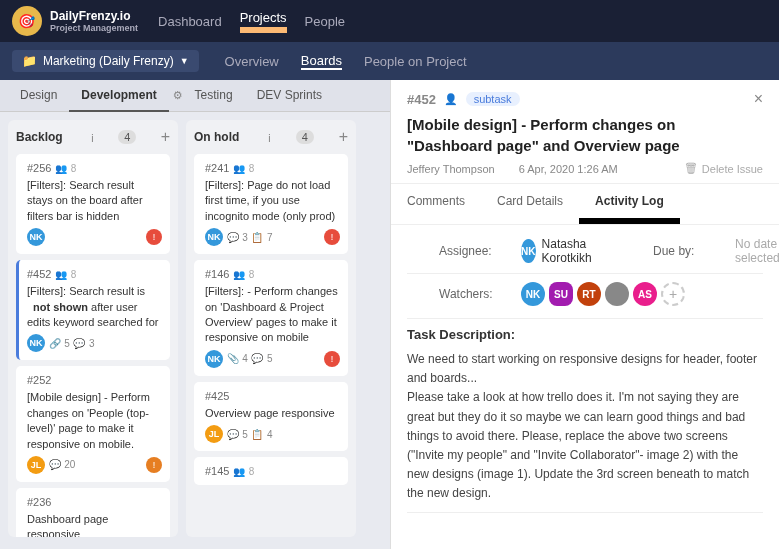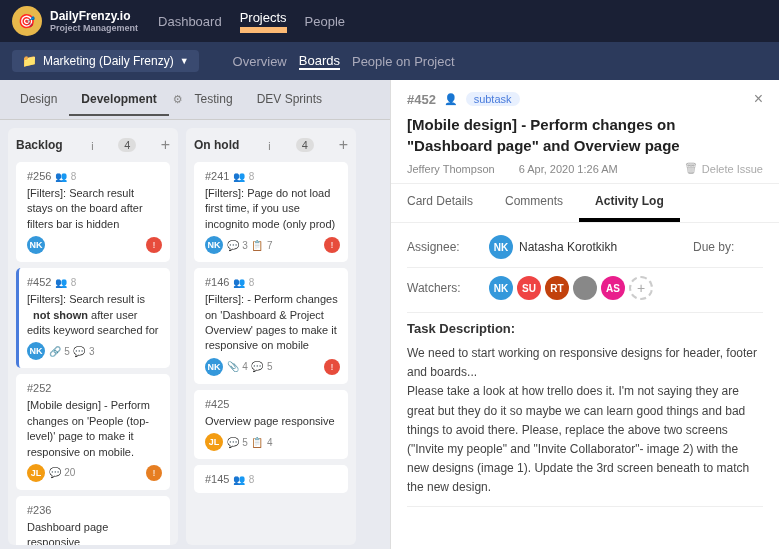--- a/index.html
+++ b/index.html
@@ -9,30 +9,30 @@
     .top-nav { background: #1a2035; height: 42px; display: flex; align-items: center; padding: 0 12px; gap: 20px; }
     .logo-area { display: flex; align-items: center; gap: 8px; color: white; font-weight: bold; font-size: 13px; }
     .logo-circle { width: 30px; height: 30px; background: #e8b84b; border-radius: 50%; display: flex; align-items: center; justify-content: center; font-size: 14px; }
     .nav-links { display: flex; gap: 18px; align-items: center; }
     .nav-link { color: #aab; font-size: 13px; cursor: pointer; text-decoration: none; }
     .nav-link.active { color: white; border-bottom: 6px solid #fdba74; padding-bottom: 2px; }
 
     
     .project-bar { background: #2c3a5c; height: 38px; display: flex; align-items: center; padding: 0 12px; gap: 16px; }
     .project-selector { background: #3a4a70; border-radius: 4px; padding: 4px 10px; color: white; font-size: 12px; display: flex; align-items: center; gap: 6px; cursor: pointer; }
-    .project-nav-links { display: flex; gap: 12px; align-items: center; margin-left: 18px; }
+    .project-nav-links { display: flex; gap: 22px; align-items: center; margin-left: 10px; }
     .project-nav-link { color: #aab; font-size: 13px; cursor: pointer; }
     .project-nav-link.active { color: white; border-bottom: 2px solid white; }
 
     
     .board-area { display: flex; height: calc(549px - 80px); }
     .left-panel { width: 390px; background: #e8eaf0; overflow: hidden; }
 
     
-    .tabs { background: #e0e2ea; display: flex; align-items: center; padding: 0 8px; border-bottom: 1px solid #ccc; height: 40px; }
+    .tabs { background: #e0e2ea; display: flex; align-items: center; padding: 0 8px; border-bottom: 1px solid #ccc; height: 32px; }
     .tab { padding: 8px 12px; font-size: 12px; color: #555; cursor: pointer; border-bottom: 2px solid transparent; }
     .tab.active { color: #333; border-bottom: 2px solid #555; font-weight: 600; }
     .tab-gear { font-size: 11px; color: #888; margin-left: 4px; cursor: pointer; }
 
     
     .columns { display: flex; overflow-x: auto; padding: 8px; gap: 8px; height: calc(100% - 36px); }
     .column { background: #f0f1f4; border-radius: 6px; width: 170px; min-width: 170px; padding: 8px; overflow-y: auto; }
     .column-header { display: flex; align-items: center; justify-content: space-between; margin-bottom: 8px; }
     .column-title { font-weight: 600; font-size: 12px; color: #333; }
     .column-count { background: #ddd; border-radius: 10px; padding: 1px 6px; font-size: 11px; color: #555; }
@@ -58,41 +58,41 @@
     .task-id { color: #888; font-size: 13px; font-weight: 600; }
     .subtask-badge { background: #e8f0fe; color: #4a7cdc; border-radius: 10px; padding: 1px 8px; font-size: 11px; }
     .close-btn { margin-left: auto; color: #888; cursor: pointer; font-size: 16px; }
     .task-title { font-size: 15px; font-weight: 600; color: #222; line-height: 1.4; }
     .task-meta-row { display: flex; align-items: center; gap: 24px; margin-top: 6px; color: #888; font-size: 11px; }
     .delete-btn { margin-left: auto; color: #aaa; font-size: 11px; cursor: pointer; display: flex; align-items: center; gap: 4px; }
 
     
     .detail-tabs { display: flex; border-bottom: 1px solid #eee; }
     .detail-tab { padding: 10px 16px; font-size: 12px; color: #666; cursor: pointer; border-bottom: 2px solid transparent; }
-    .detail-tab.active { color: #333; border-bottom: 4px solid #000000; font-weight: 600; }
+    .detail-tab.active { color: #333; border-bottom: 6px solid #000000; font-weight: 600; }
 
     
     .detail-content { flex: 1; overflow-y: auto; padding: 12px 16px; }
     .detail-row { display: flex; align-items: center; gap: 12px; margin-bottom: 12px; }
-    .detail-label { color: #666; font-size: 12px; min-width: 70px; }
+    .detail-label { color: #666; font-size: 12px; min-width: 70px; margin-left: 32px; }
     .detail-value { color: #333; font-size: 12px; display: flex; align-items: center; gap: 6px; }
     .avatar-md { width: 24px; height: 24px; border-radius: 50%; display: inline-flex; align-items: center; justify-content: center; font-size: 10px; color: white; font-weight: bold; }
     .no-date { color: #aaa; font-size: 12px; }
     .watchers-row { display: flex; align-items: center; gap: 4px; }
     .add-watcher { width: 24px; height: 24px; border-radius: 50%; border: 2px dashed #ccc; display: flex; align-items: center; justify-content: center; color: #aaa; cursor: pointer; font-size: 14px; }
 
     .section-title { font-weight: 600; font-size: 13px; color: #333; margin-bottom: 8px; }
     .task-description { font-size: 12px; color: #444; line-height: 1.6; }
 
     .subtasks-header { display: flex; align-items: center; justify-content: space-between; margin: 12px 0 8px; }
     .subtasks-count { color: #888; font-size: 11px; }
 
     .col-nk { background: #3498db; }
     .col-jl { background: #f39c12; }
-    .col-su { background: #ef4444; }
+    .col-su { background: #a21caf; border-radius: 8px; }
     .col-rt { background: #c2410c; }
     .col-as { background: #e91e8c; }
 
     .divider { height: 1px; background: #eee; margin: 8px 0; }
   </style>
 </head>
 <body>
 
 <div class="top-nav">
   <div class="logo-area">
@@ -265,37 +265,38 @@
         <span>Jeffery Thompson</span>
         <span>6 Apr, 2020 1:26 AM</span>
         <div class="delete-btn">
           <span>🗑</span>
           <span>Delete Issue</span>
         </div>
       </div>
     </div>
 
     <div class="detail-tabs">
+      <div class="detail-tab">Comments</div>
       <div class="detail-tab">Card Details</div>
-      <div class="detail-tab">Comments</div>
       <div class="detail-tab active">Activity Log</div>
     </div>
 
     <div class="detail-content">
 
       <div style="display:flex;gap:20px;margin-bottom:8px;">
         <div class="detail-row" style="margin-bottom:0">
           <span class="detail-label">Assignee:</span>
           <div class="detail-value">
             <div class="avatar-md col-nk">NK</div>
             <span>Natasha Korotkikh</span>
           </div>
         </div>
         <div class="detail-row" style="margin-bottom:0;margin-left:auto;">
           <span class="detail-label">Due by:</span>
+          <span class="no-date">No date selected</span>
         </div>
       </div>
 
       <div class="divider"></div>
 
       <div class="detail-row">
         <span class="detail-label">Watchers:</span>
         <div class="watchers-row">
           <div class="avatar-md col-nk">NK</div>
           <div class="avatar-md col-su">SU</div>

